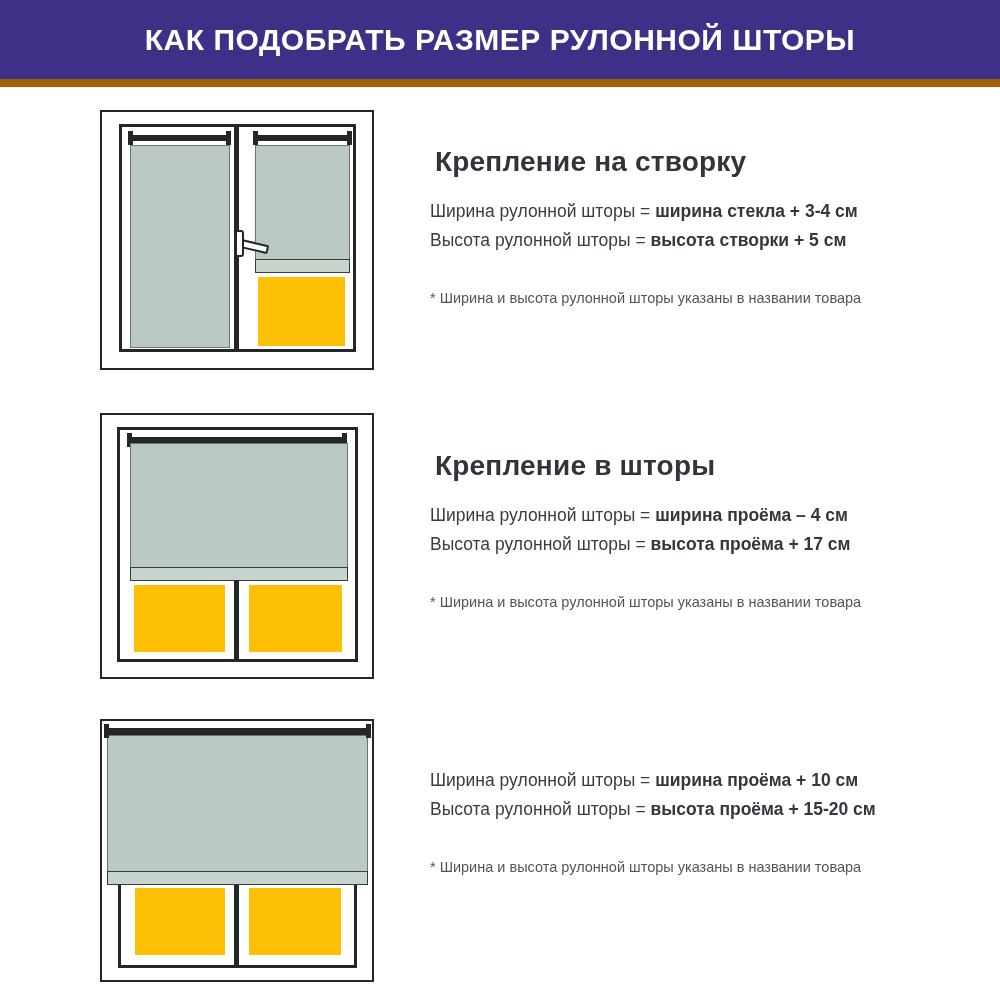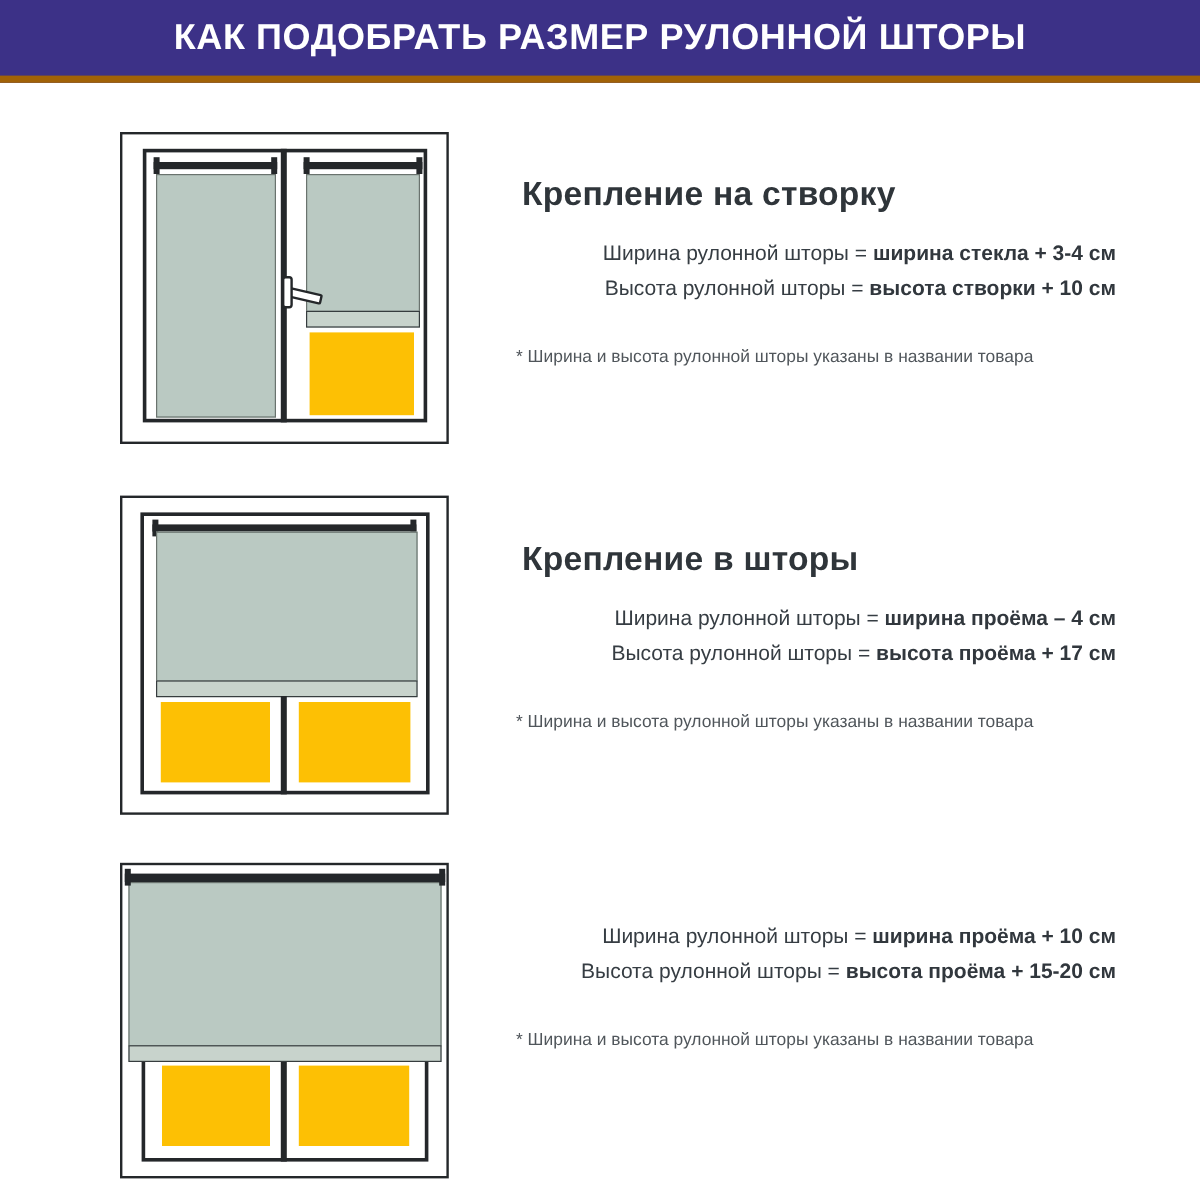--- a/index.html
+++ b/index.html
@@ -4,22 +4,22 @@
 <style>
   html,body{margin:0;padding:0;}
   body{
     width:1000px;height:1000px;position:relative;background:#ffffff;
     font-family:"Liberation Sans", sans-serif;overflow:hidden;
   }
   *{box-sizing:border-box;}
 
   
   .band{
-    position:absolute;left:0;top:0;width:1000px;height:69px;
-    background:#3c3187;border-bottom:6px solid #a16207;
+    position:absolute;left:0;top:0;width:1000px;height:87px;
+    background:#3c3187;border-bottom:8px solid #a16207;
     display:flex;align-items:center;justify-content:center;
   }
   .band h1{
     margin:0;color:#ffffff;font-size:30px;font-weight:700;letter-spacing:.5px;
     white-space:nowrap;
   }
 
   
   .win{position:absolute;background:#fff;border:2px solid #24272a;}
   .win > div{position:absolute;}
@@ -76,21 +76,21 @@
   #w3 .hem{left:5px;top:150px;width:261px;height:14px;z-index:3;}
   #w3 .rod{left:2px;top:7px;width:267px;height:7px;z-index:4;}
 
   
   .tg{position:absolute;left:430px;width:500px;color:#363d43;}
   #tg1{top:140px;} #tg2{top:444px;} #tg3{top:748px;}
   .tg h2{
     margin:5px;font-size:28px;line-height:34px;font-weight:700;
     color:#2f353a;letter-spacing:.2px;
   }
-  .formulas{margin-top:18px;text-align:right;}
+  .formulas{margin-top:18px;}
   .formula{font-size:17.5px;line-height:29px;white-space:nowrap;}
   .formula .val{font-weight:700;color:#31373d;}
   .footnote{margin-top:35px;font-size:14.5px;color:#50565b;}
 </style>
 </head>
 <body>
 
 <header class="band">
   <h1>КАК ПОДОБРАТЬ РАЗМЕР РУЛОННОЙ ШТОРЫ</h1>
 </header>
@@ -108,21 +108,21 @@
   <div class="handle-base"></div>
 </div>
 
 <div class="tg" id="tg1">
   <h2>Крепление на створку</h2>
   <div class="formulas">
     <div class="formula">
       <span>Ширина рулонной шторы = </span><span class="val">ширина стекла + 3-4 см</span>
     </div>
     <div class="formula">
-      <span>Высота рулонной шторы = </span><span class="val">высота створки + 10 см</span>
+      <span>Высота рулонной шторы = </span><span class="val">высота створки + 5 см</span>
     </div>
   </div>
   <div class="footnote">* Ширина и высота рулонной шторы указаны в названии товара</div>
 </div>
 
 <div class="win" id="w2">
   <div class="inner"></div>
   <div class="rod"></div>
   <div class="blind"></div>
   <div class="hem"></div>

